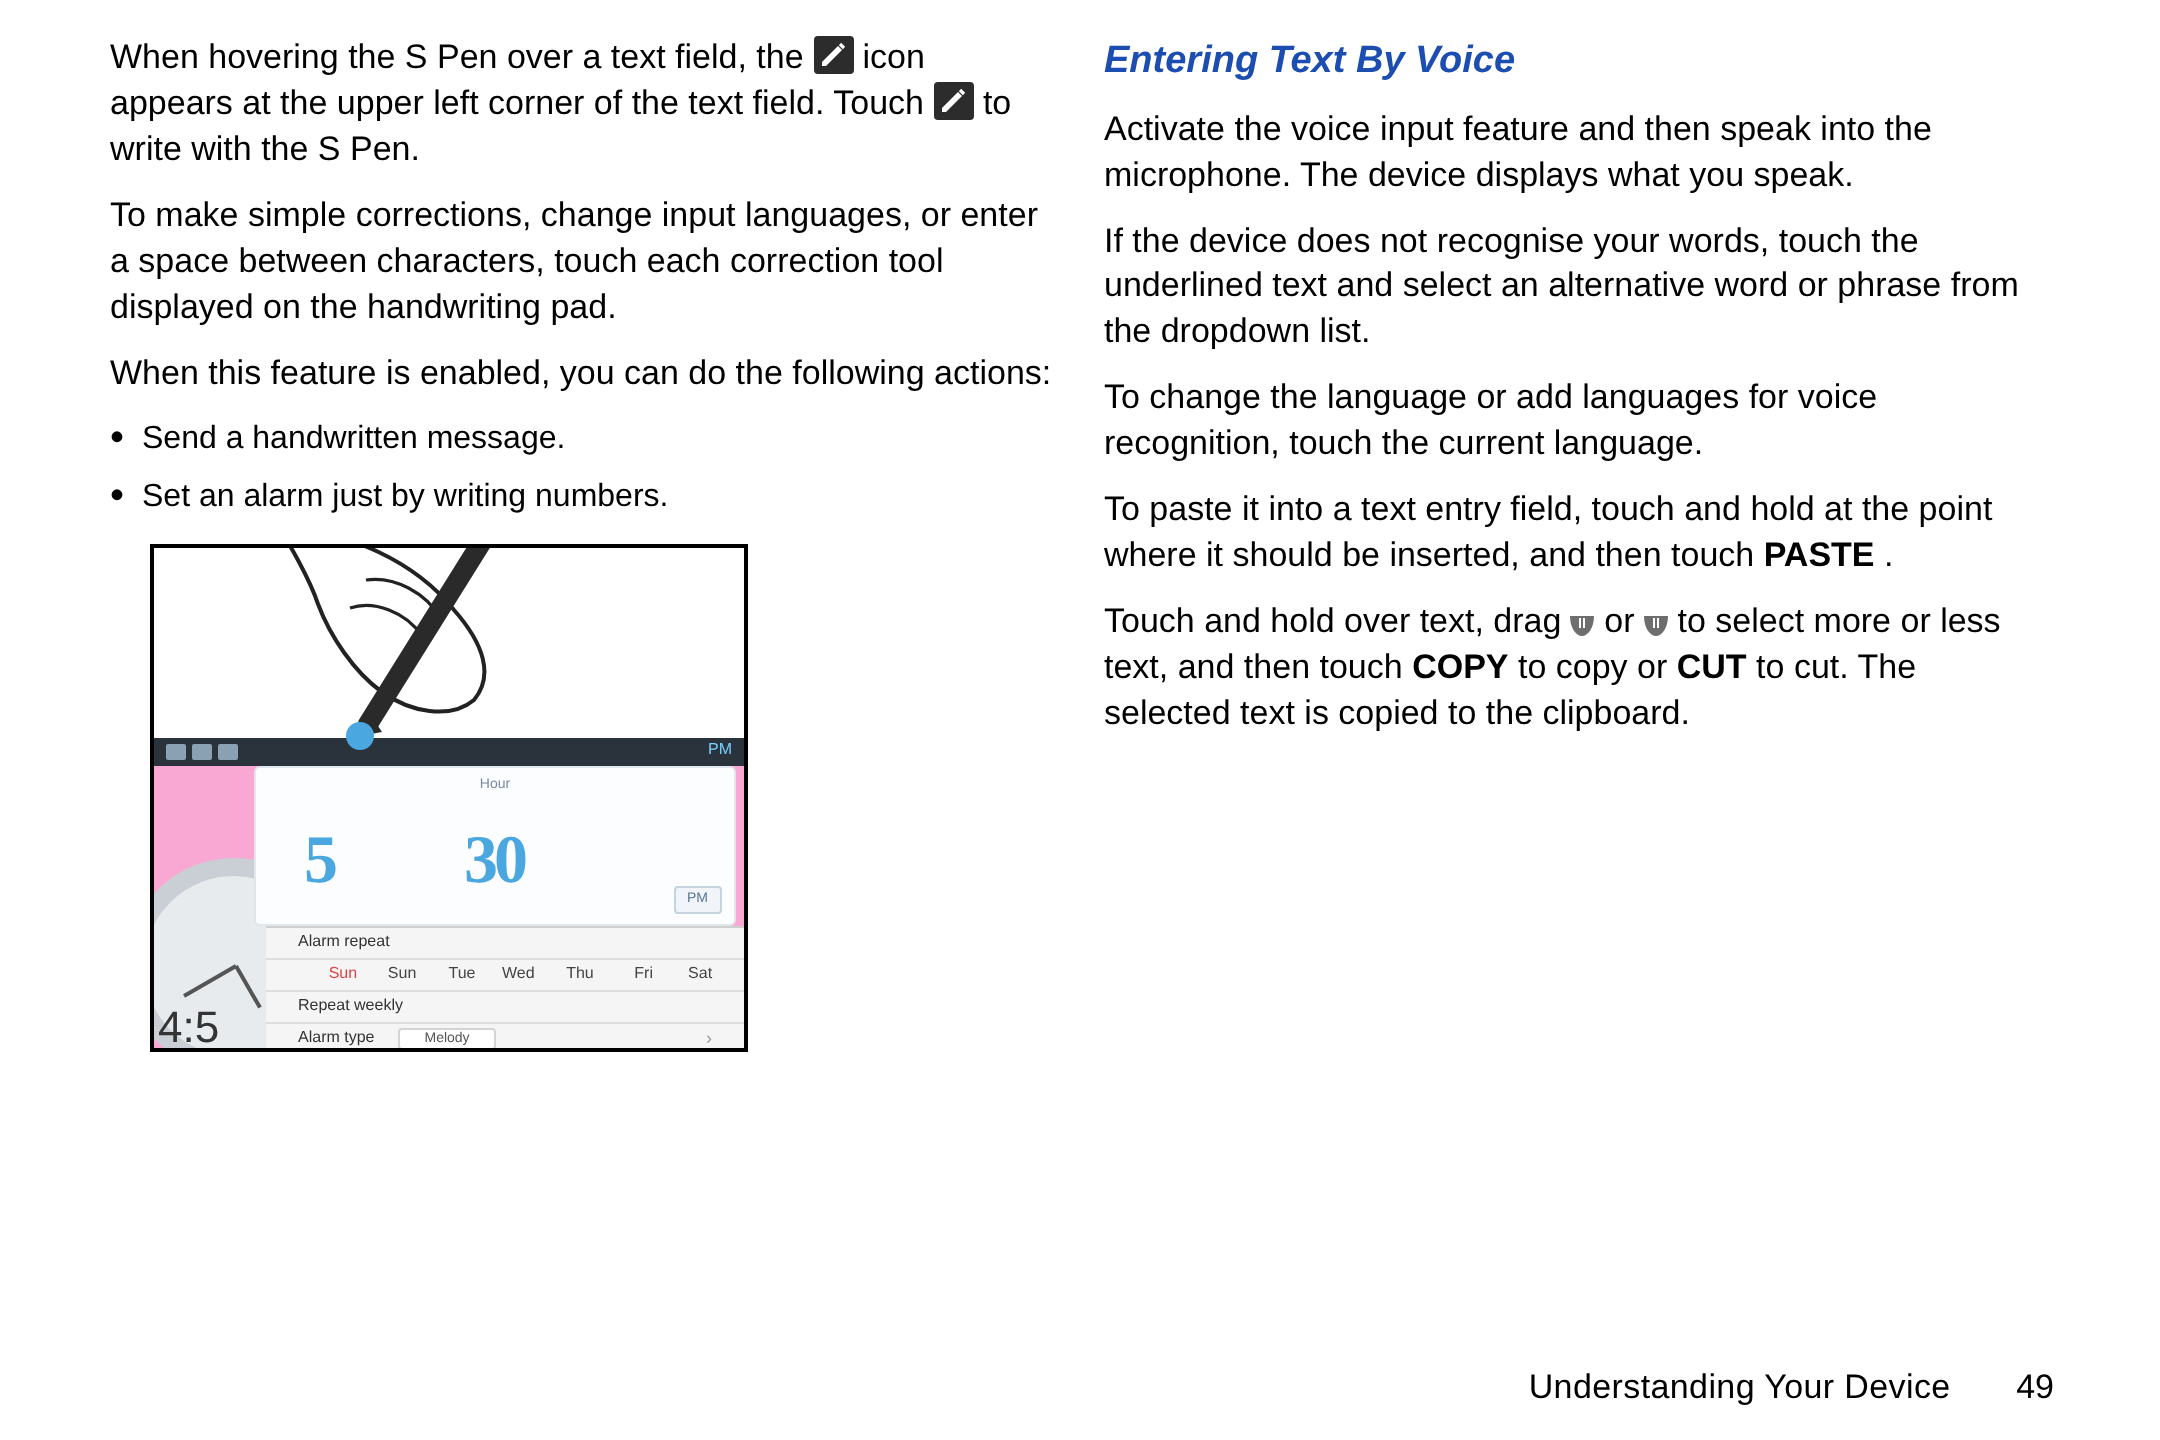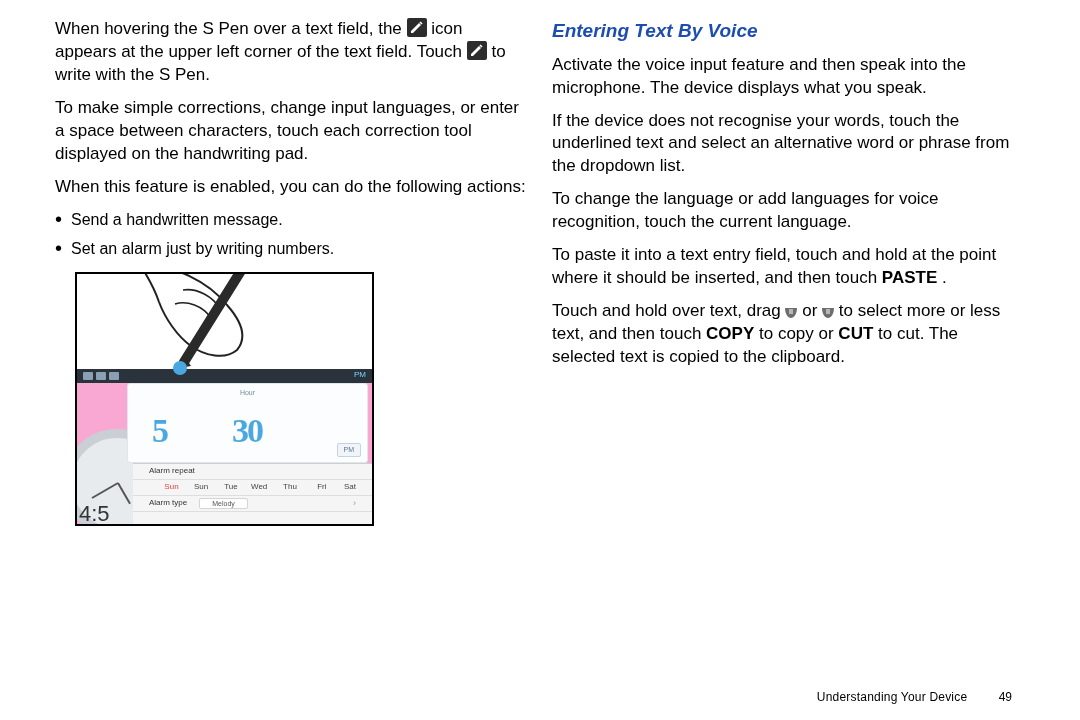--- a/index.html
+++ b/index.html
@@ -8,21 +8,21 @@
   .col{flex:1;font-size:17px;line-height:1.35}
   .col p{margin:0 0 10px 0}
   .heading{font-style:italic;font-weight:bold;color:#1c4db0;font-size:19px;margin:0 0 4px 0}
   .bullets{margin:0;padding:0;list-style:none}
   .bullets li{position:relative;padding-left:16px;margin:0 0 8px 0;font-size:16px}
   .bullets li::before{content:"•";position:absolute;left:0;top:0;font-size:20px;line-height:1}
   .dark-icon{display:inline-block;width:20px;height:19px;background:#2c2c2c;vertical-align:-3px;border-radius:2px;position:relative}
   .dark-icon svg{position:absolute;left:3px;top:3px}
   .sel-handle{display:inline-block;width:12px;height:18px;vertical-align:-3px}
   .bold{font-weight:bold}
-  .footer{position:absolute;bottom:16px;right:68px;font-size:12px}
+  .footer{position:absolute;bottom:16px;right:53px;font-size:17px}
   .footer .sec{letter-spacing:.2px}
   .footer .pg{display:inline-block;margin-left:28px}
   
   .fig{width:295px;height:250px;border:2px solid #000;margin:12px 0 0 20px;position:relative;background:#fff;overflow:hidden}
   .fig .device{position:absolute;left:0;bottom:0;width:100%;height:62%;background:#f9a8d4}
   .fig .statusbar{position:absolute;top:0;left:0;right:0;height:14px;background:#2a333c}
   .fig .statusbar .time{position:absolute;right:6px;top:1px;color:#79d0ff;font-size:8px}
   .fig .statusbar .lefticons{position:absolute;left:6px;top:3px;display:flex;gap:3px}
   .fig .statusbar .lefticons span{width:10px;height:8px;background:#8aa0b3;border-radius:1px;display:inline-block}
   .fig .clock{position:absolute;left:-14px;top:60px;width:90px;height:90px;border:9px solid #c9cfd4;border-radius:50%;background:#e7ebee}
@@ -104,20 +104,23 @@
             <div class="row hdr">
               <span>Sun</span>
               <span>Sun</span>
               <span>Tue</span>
               <span>Wed</span>
               <span>Thu</span>
               <span>Fri</span>
               <span>Sat</span>
             </div>
             <div class="row">
+                <span class="lbl">Repeat weekly</span>
+              </div>
+            <div class="row">
               <span class="lbl">Alarm type</span>
               <span class="val">Melody</span>
               <span class="chev">›</span>
             </div>
 
           </div>
         </div>
 
         <svg class="hand" viewBox="0 0 230 155">
           <path d="M20 0 C 60 8, 90 20, 110 45 C 125 62, 130 78, 120 90 C 108 100, 88 96, 74 86 C 60 76, 48 58, 42 42 C 38 30, 28 12, 20 0 Z" fill="#fff" stroke="#222" stroke-width="2"></path>

